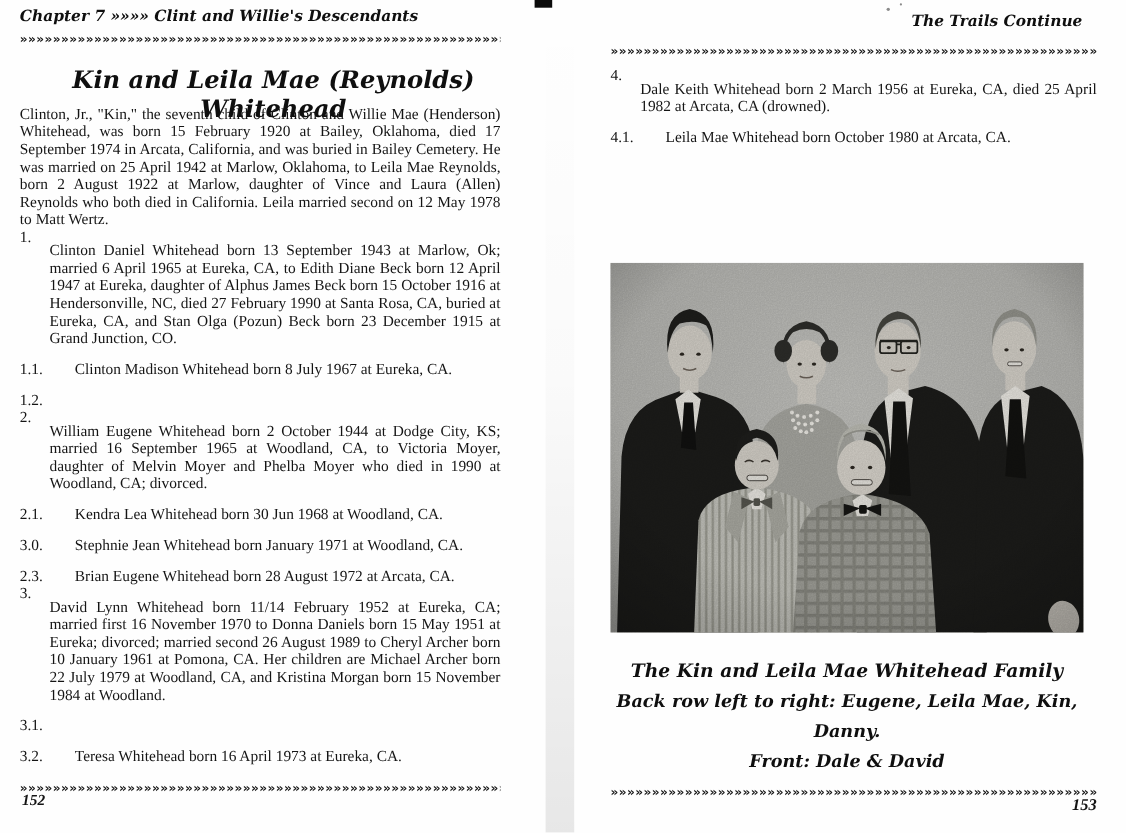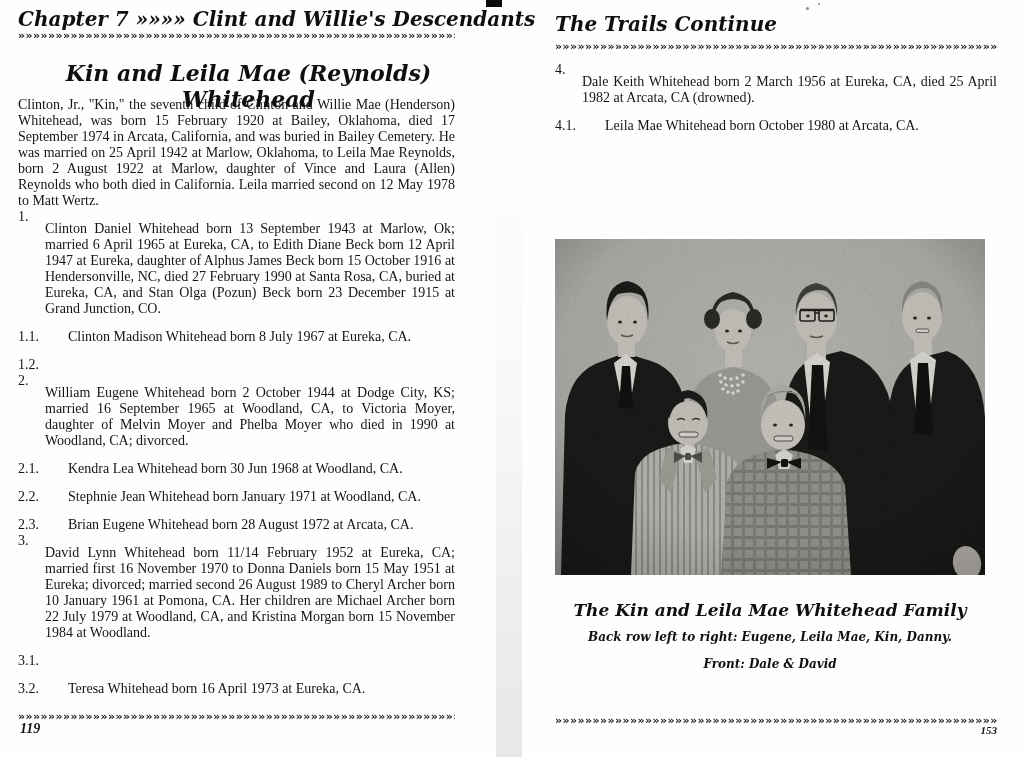--- a/index.html
+++ b/index.html
@@ -19,51 +19,51 @@
   }
 
   .divider {
     position:absolute;
     font-family:"DejaVu Sans", sans-serif;
     font-weight:bold; font-size:11px; line-height:13px; height:13px;
     letter-spacing:0.4px; color:#171717;
     white-space:nowrap; overflow:hidden;
   }
 
-  .running-head { position:absolute; font-size:20px; white-space:nowrap; }
+  .running-head { position:absolute; font-size:14px; white-space:nowrap; }
 
   .lp-head { top:7px; left:18px; }
   .lp-divider-top { top:29px; left:18px; width:437px; }
   .lp-title { position:absolute; top:48px; left:18px; width:437px; text-align:center; font-size:22px; }
   .lp-body { position:absolute; top:97px; left:18px; width:437px; }
   .lp-divider-bottom { top:710px; left:18px; width:437px; }
   .lp-pagenum { position:absolute; top:721px; left:20px; font-style:italic; font-size:14px; font-weight:bold; }
 
-  .rp-head { top:12px; left:43px; width:442px; }
+  .rp-head { top:12px; left:30px; width:442px; text-align:right; }
   .rp-divider-top { top:40px; left:43px; width:442px; }
   .rp-body { position:absolute; top:62px; left:43px; width:442px; }
   .rp-divider-bottom { top:714px; left:43px; width:442px; }
-  .rp-pagenum { position:absolute; top:724px; left:43px; width:442px; text-align:right; font-style:italic; font-size:11px; font-weight:bold; }
+  .rp-pagenum { position:absolute; top:724px; left:43px; width:442px; text-align:right; font-style:italic; font-size:15px; font-weight:bold; }
 
   .body-text { font-size:14px; line-height:16px; text-align:justify; }
   .intro { margin:0 0 0 0; }
   .entry { display:flex; }
   .entry .num { flex:0 0 27px; }
   .entry.sub .num { flex:0 0 50px;margin-top:12px; }
   .entry .etext { flex:1 1 auto; text-align:justify;margin-top:12px; }
 
   .photo-figure {
     position:absolute; top:239px; left:43px; width:430px; height:336px;
     margin:0; background:#b4b4b0;
   }
   .photo-figure svg { display:block; }
 
   .rp-caption { position:absolute; top:596px; left:43px; width:430px; text-align:center; }
   .rp-caption .cap1 { font-size:17px; line-height:28px; }
-  .rp-caption .cap2, .rp-caption .cap3 { font-size:12px; line-height:27px; }
+  .rp-caption .cap2, .rp-caption .cap3 { font-size:16px; line-height:27px; }
 
   .artifact-bar { position:absolute; left:486px; top:0; width:16px; height:7px; background:#0b0b0b; }
   .speck { position:absolute; background:#8b8b8b; border-radius:50%; }
   .speck.s1 { left:806px; top:7px; width:3px; height:3px; }
   .speck.s2 { left:818px; top:3px; width:2px; height:2px; }
 
   .gutter {
     position:absolute; left:496px; top:0; width:26px; height:757px;
     background:linear-gradient(to bottom, rgba(0,0,0,0.00) 0%, rgba(0,0,0,0.015) 45%, rgba(0,0,0,0.07) 85%, rgba(0,0,0,0.09) 100%);
     pointer-events:none;
@@ -101,21 +101,21 @@
           </div>
           <div class="entry">
             <span class="num">2.</span>
             <div class="etext">William Eugene Whitehead born 2 October 1944 at Dodge City, KS; married 16 September 1965 at Woodland, CA, to Victoria Moyer, daughter of Melvin Moyer and Phelba Moyer who died in 1990 at Woodland, CA; divorced.</div>
           </div>
           <div class="entry sub">
             <span class="num">2.1.</span>
             <div class="etext">Kendra Lea Whitehead born 30 Jun 1968 at Woodland, CA.</div>
           </div>
           <div class="entry sub">
-            <span class="num">2.2.</span>
+            <span class="num">3.0.</span>
             <div class="etext">Stephnie Jean Whitehead born January 1971 at Woodland, CA.</div>
           </div>
           <div class="entry sub">
             <span class="num">2.3.</span>
             <div class="etext">Brian Eugene Whitehead born 28 August 1972 at Arcata, CA.</div>
           </div>
           <div class="entry">
             <span class="num">3.</span>
             <div class="etext">David Lynn Whitehead born 11/14 February 1952 at Eureka, CA; married first 16 November 1970 to Donna Daniels born 15 May 1951 at Eureka; divorced; married second 26 August 1989 to Cheryl Archer born 10 January 1961 at Pomona, CA.  Her children are Michael Archer born 22 July 1979 at Woodland, CA, and Kristina Morgan born 15 November 1984 at Woodland.</div>
           </div>
@@ -123,21 +123,21 @@
             <span class="num">3.1.</span>
           </div>
           <div class="entry sub">
             <span class="num">3.2.</span>
             <div class="etext">Teresa Whitehead born 16 April 1973 at Eureka, CA.</div>
           </div>
         </div>
     </div>
 
     <div class="divider lp-divider-bottom">»»»»»»»»»»»»»»»»»»»»»»»»»»»»»»»»»»»»»»»»»»»»»»»»»»»»»»»»»»»»»»»»»»»»»»»»»»»»»»»»»»»»»»»»»»»»»»»»»»»»»»»»»»»»»»</div>
-    <div class="lp-pagenum">119</div>
+    <div class="lp-pagenum">152</div>
   </section>
 
   <section class="page right">
     <div class="running-head rp-head script">The Trails Continue</div>
     <div class="divider rp-divider-top">»»»»»»»»»»»»»»»»»»»»»»»»»»»»»»»»»»»»»»»»»»»»»»»»»»»»»»»»»»»»»»»»»»»»»»»»»»»»»»»»»»»»»»»»»»»»»»»»»»»»»»»»»»»»»»</div>
 
     <div class="rp-body body-text">
       <div>
           <div class="entry">
             <span class="num">4.</span>

